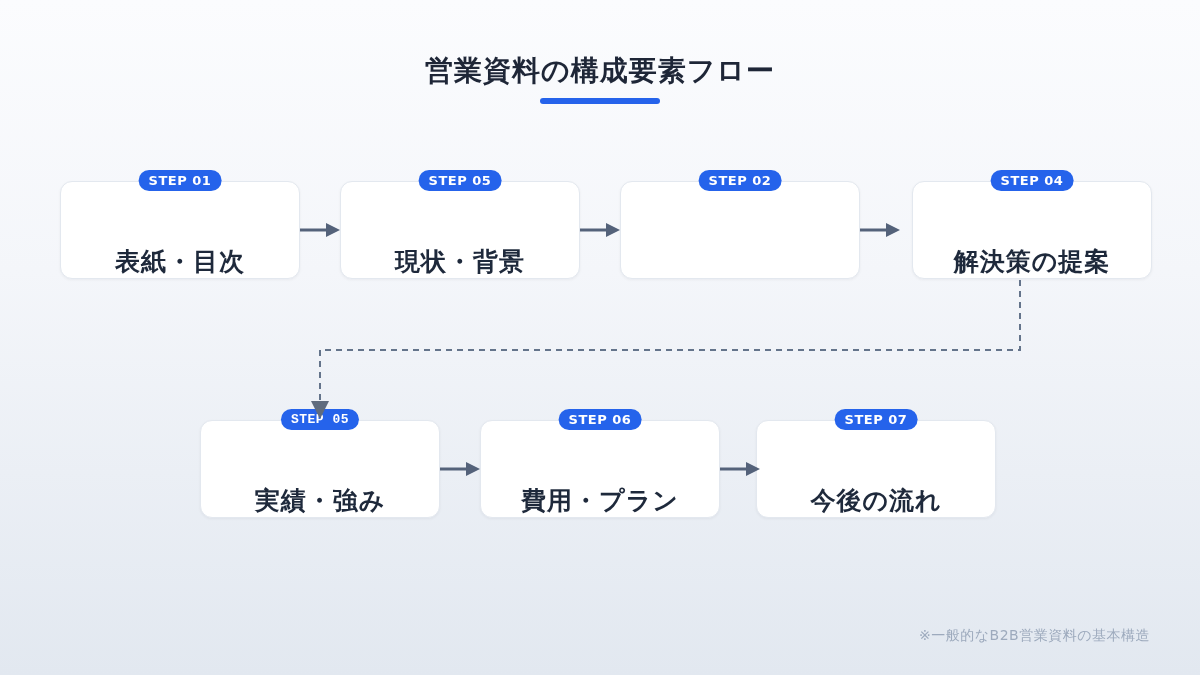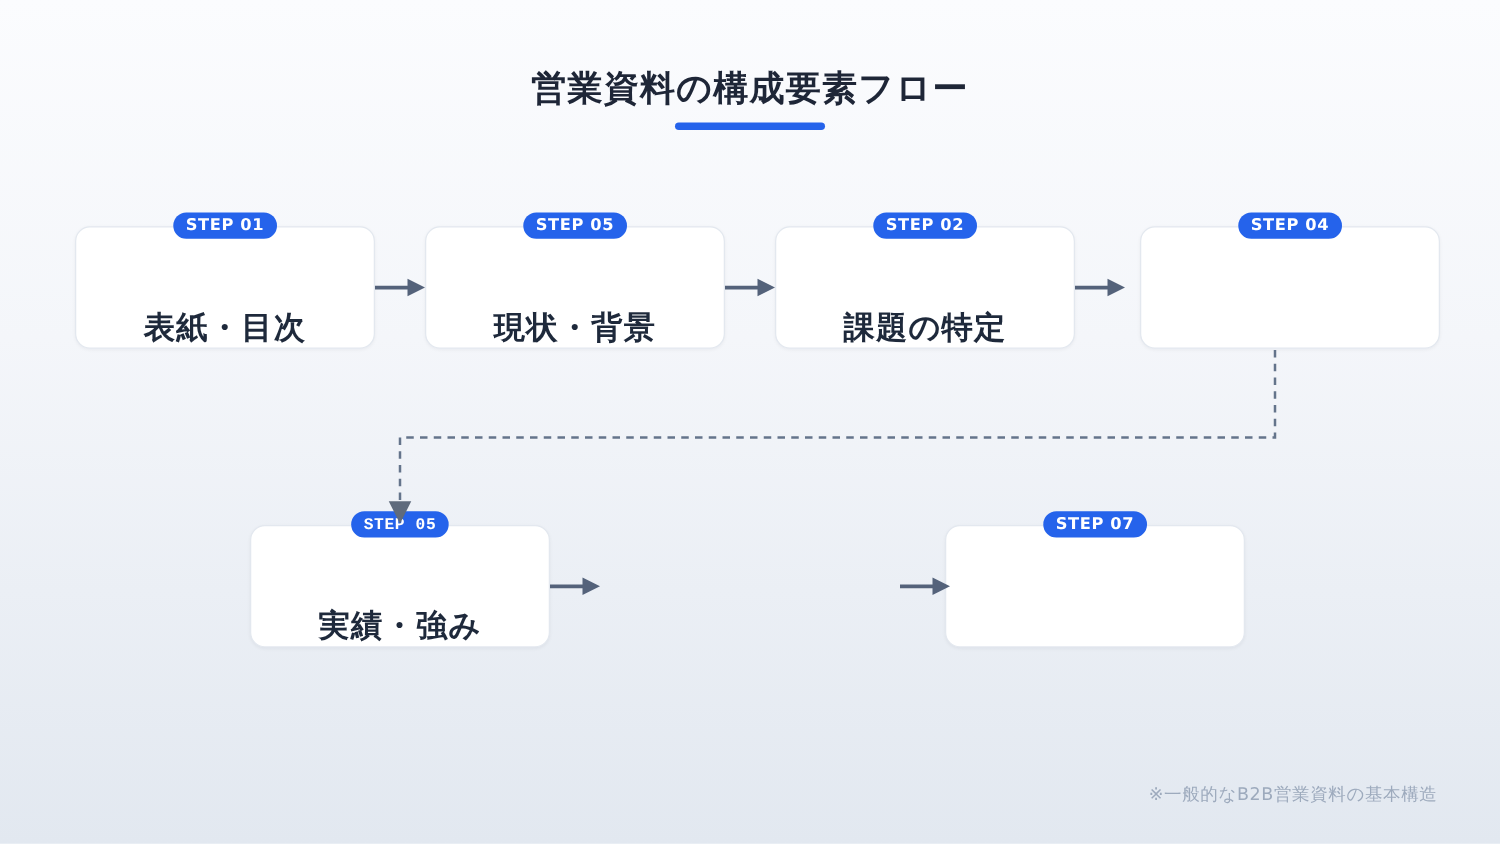--- a/index.html
+++ b/index.html
@@ -80,32 +80,37 @@
   <div class="step-box" style="left:60px; top:181px;">
     <span class="step-badge">STEP 01</span>
     <span class="step-label">表紙・目次</span>
   </div>
   <div class="step-box" style="left:340px; top:181px;">
     <span class="step-badge">STEP 05</span>
     <span class="step-label">現状・背景</span>
   </div>
   <div class="step-box" style="left:620px; top:181px;">
     <span class="step-badge">STEP 02</span>
-    <span class="step-label">課題の特定</span>
   </div>
   <div class="step-box" style="left:900px; top:181px;margin-left:12px;">
     <span class="step-badge">STEP 04</span>
+    <span class="step-label">解決策の提案</span>
   </div>
 
   <div class="step-box" style="left:200px; top:420px;font-family:Liberation Mono, monospace;">
     <span class="step-badge">STEP 05</span>
     <span class="step-label">実績・強み</span>
   </div>
+  <div class="step-box" style="left:480px; top:420px;">
+    <span class="step-badge">STEP 06</span>
+    <span class="step-label">費用・プラン</span>
+  </div>
   <div class="step-box" style="left:756px; top:420px;">
     <span class="step-badge">STEP 07</span>
+    <span class="step-label">今後の流れ</span>
   </div>
 
   <div class="flow-arrow" style="left:300px; top:222px;">
     <svg width="40" height="16" viewBox="0 0 40 16">
         <line x1="0" y1="8" x2="27" y2="8" stroke="#54627a" stroke-width="3"></line>
         <path d="M26 1 L40 8 L26 15 Z" fill="#54627a"></path>
       </svg>
   </div>
   <div class="flow-arrow" style="left:580px; top:222px;">
     <svg width="40" height="16" viewBox="0 0 40 16">

